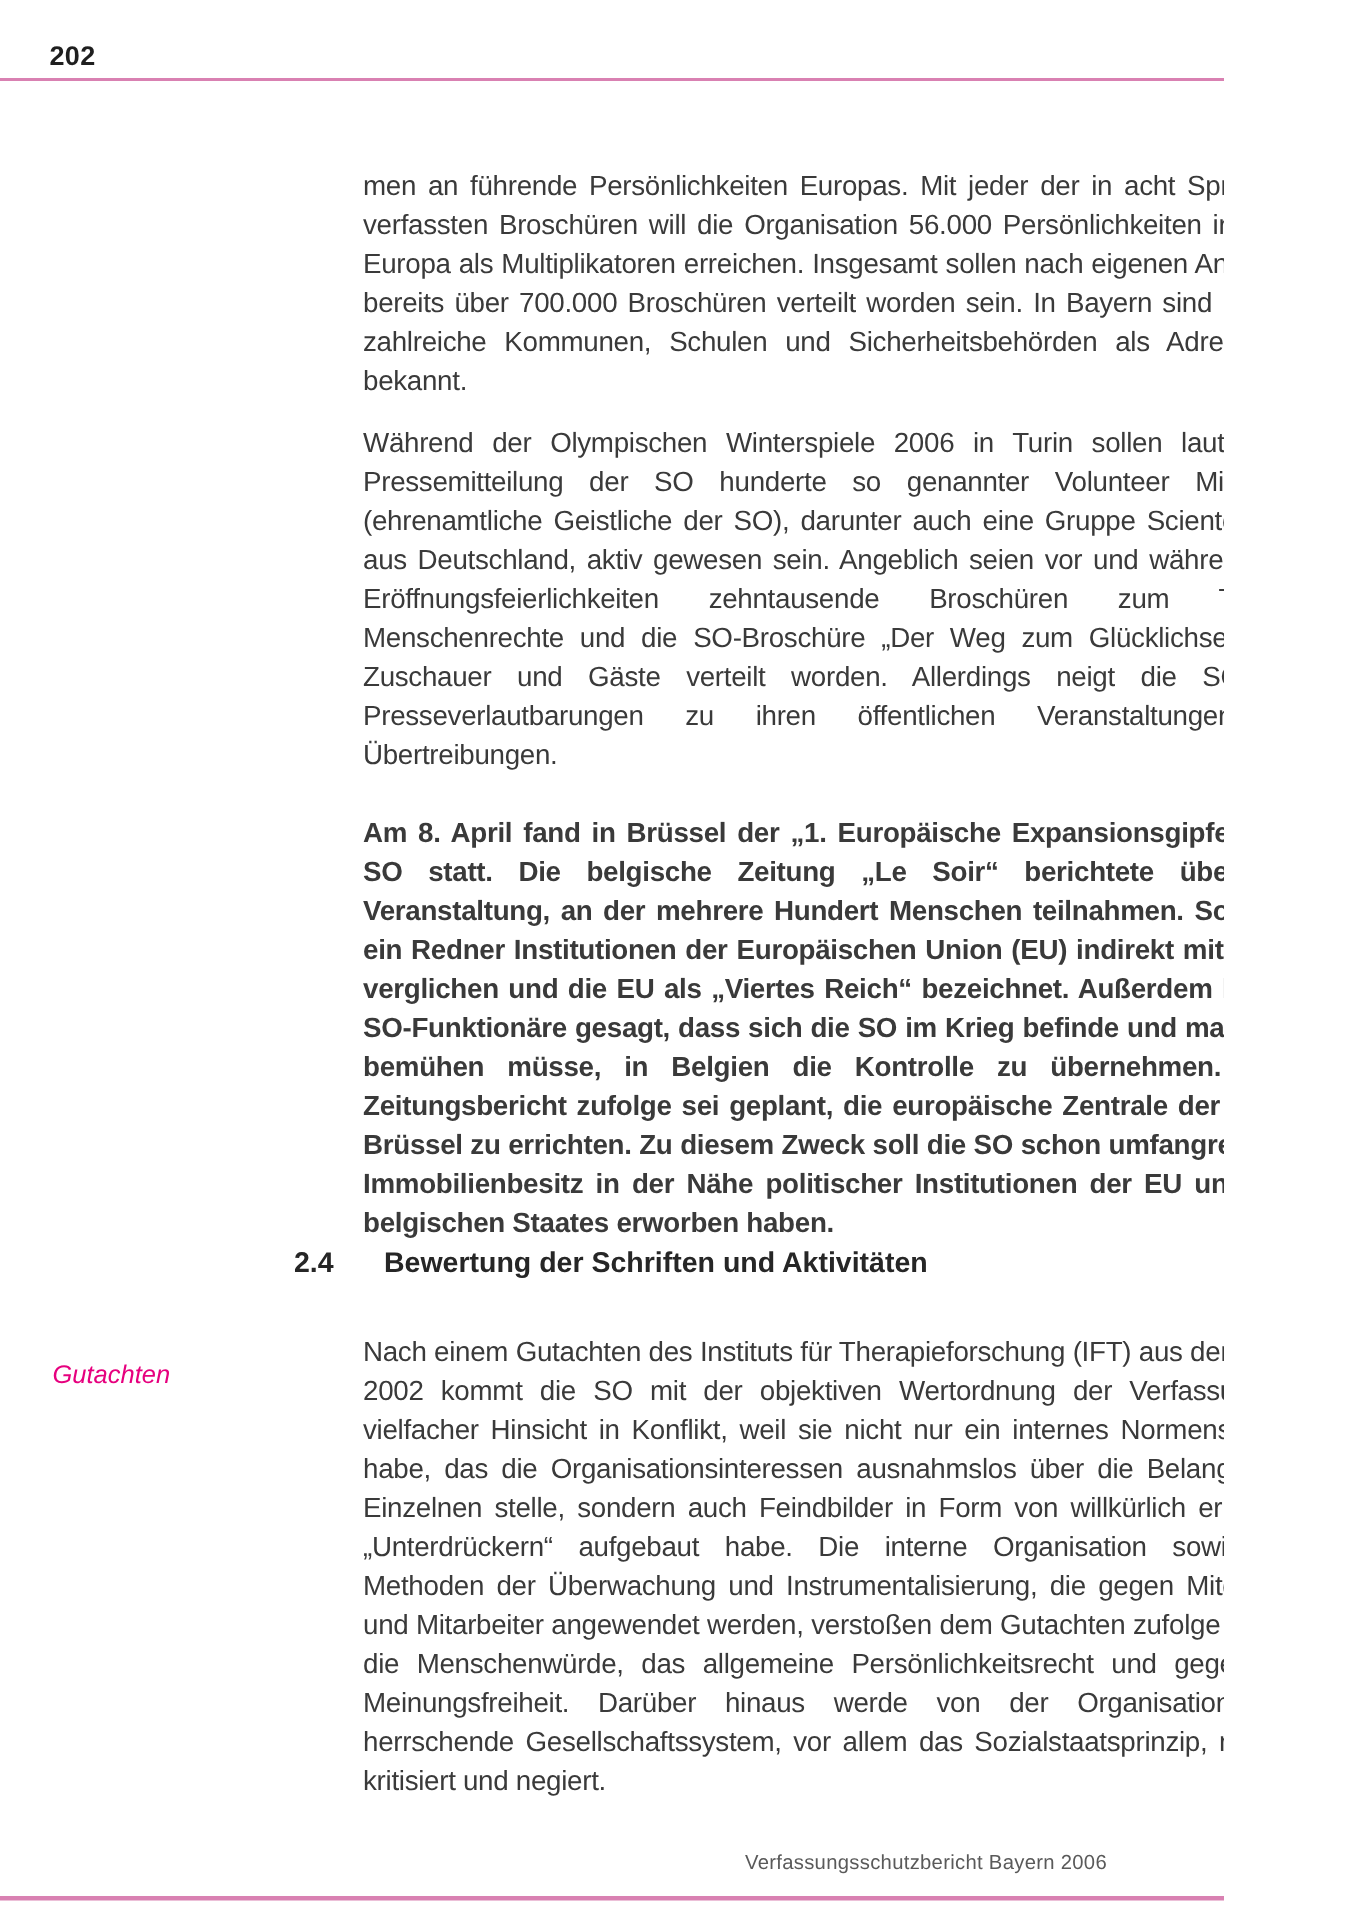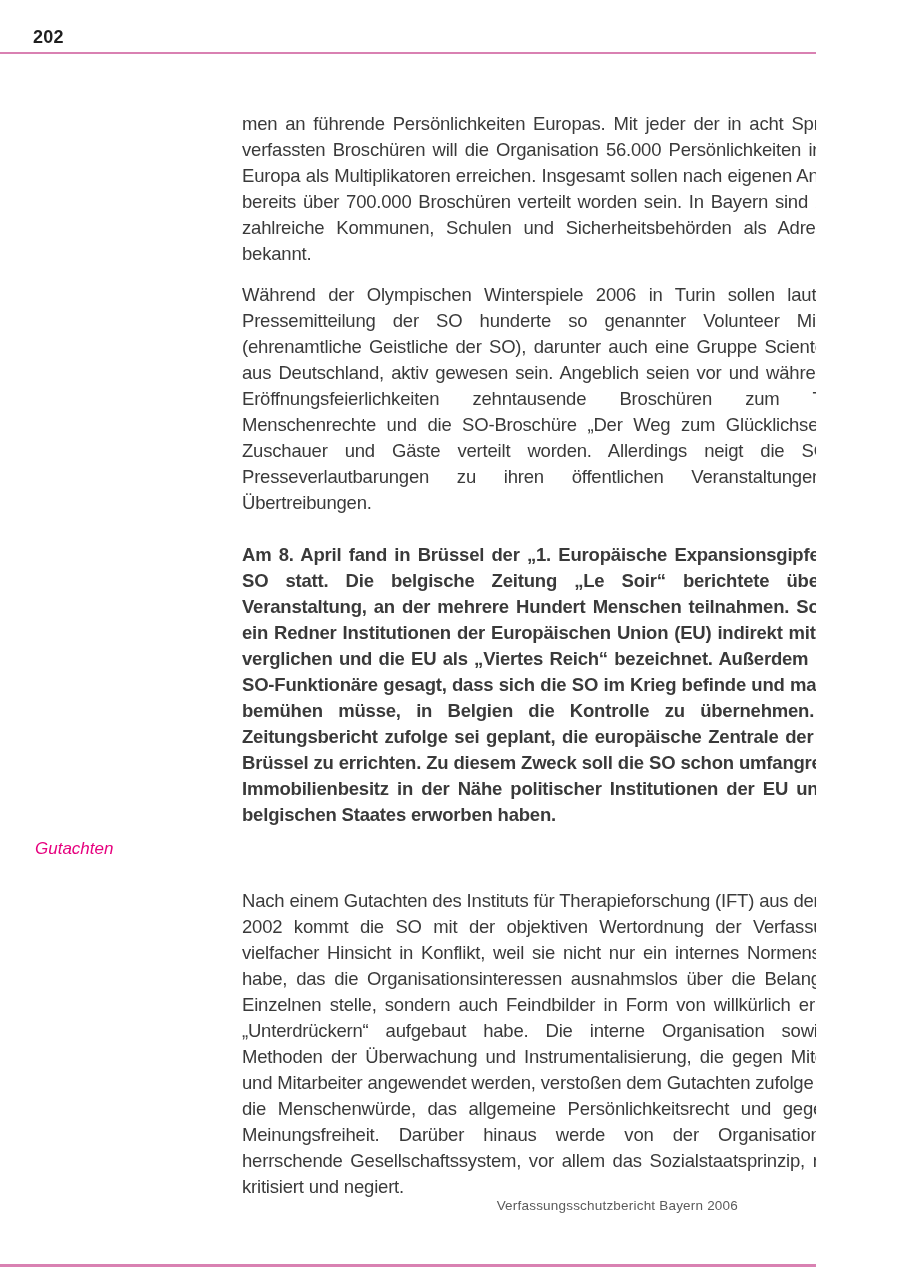--- a/index.html
+++ b/index.html
@@ -64,24 +64,24 @@
   .mnote {
     position: absolute;
     left: 35px;
     width: 155px;
     font-size: 17px;
     font-style: italic;
     line-height: 26px;
     color: #e6007e;
   }
   #mn1 { top: 511px; }
-  #mn2 { top: 836px; font-style: italic; }
+  #mn2 { top: 904px; font-style: italic; }
   .footer {
     position: absolute;
-    right: 78px; top: 1198px;
+    right: 78px; top: 1234px;
     font-size: 13.5px;
     color: #5a5a5a;
     letter-spacing: 0.2px;
   }
   .ftr-rule {
     position: absolute;
     left: 0; top: 1264px;
     width: 900px; height: 3px;
     background: #d981b2;
   }
@@ -98,20 +98,24 @@
 
 
   <div class="mnote" id="mn2">Gutachten</div>
 
   <p class="para" id="p1" lang="de">men an führende Persönlichkeiten Europas. Mit jeder der in acht Sprachen verfassten Broschüren will die Organisation 56.000 Persönlichkeiten in ganz Europa als Multiplikatoren erreichen. Insgesamt sollen nach eigenen Angaben bereits über 700.000 Broschüren verteilt worden sein. In Bayern sind bereits zahlreiche Kommunen, Schulen und Sicherheitsbehörden als Adressaten bekannt.</p>
 
   <p class="para" id="p2" lang="de">Während der Olympischen Winterspiele 2006 in Turin sollen laut einer Pressemitteilung der SO hunderte so genannter Volunteer Ministers (ehrenamtliche Geistliche der SO), darunter auch eine Gruppe Scientologen aus Deutschland, aktiv gewesen sein. Angeblich seien vor und während der Eröffnungsfeierlichkeiten zehntausende Broschüren zum Thema Menschenrechte und die SO-Broschüre „Der Weg zum Glücklichsein“ an Zuschauer und Gäste verteilt worden. Allerdings neigt die SO bei Presseverlautbarungen zu ihren öffentlichen Veranstaltungen zu Übertreibungen.</p>
 
   <p class="para" id="p3" lang="de">Am 8. April fand in Brüssel der „1. Europäische Expansionsgipfel“ der SO statt. Die belgische Zeitung „Le Soir“ berichtete über die Veranstaltung, an der mehrere Hundert Menschen teilnahmen. So habe ein Redner Institutionen der Europäischen Union (EU) indirekt mit Nazis verglichen und die EU als „Viertes Reich“ bezeichnet. Außerdem hätten SO-Funktionäre gesagt, dass sich die SO im Krieg befinde und man sich bemühen müsse, in Belgien die Kontrolle zu übernehmen. Dem Zeitungsbericht zufolge sei geplant, die europäische Zentrale der SO in Brüssel zu errichten. Zu diesem Zweck soll die SO schon umfangreichen Immobilienbesitz in der Nähe politischer Institutionen der EU und des belgischen Staates erworben haben.</p>
 
+  <div class="section">
+    <span class="sec-num">2.4</span>
+    <span class="sec-title">Bewertung der Schriften und Aktivitäten</span>
+  </div>
 
   <p class="para" id="p4" lang="de">Nach einem Gutachten des Instituts für Therapieforschung (IFT) aus dem Jahr 2002 kommt die SO mit der objektiven Wertordnung der Verfassung in vielfacher Hinsicht in Konflikt, weil sie nicht nur ein internes Normensystem habe, das die Organisationsinteressen ausnahmslos über die Belange des Einzelnen stelle, sondern auch Feindbilder in Form von willkürlich erklärten „Unterdrückern“ aufgebaut habe. Die interne Organisation sowie die Methoden der Überwachung und Instrumentalisierung, die gegen Mitglieder und Mitarbeiter angewendet werden, verstoßen dem Gutachten zufolge gegen die Menschenwürde, das allgemeine Persönlichkeitsrecht und gegen die Meinungsfreiheit. Darüber hinaus werde von der Organisation das herrschende Gesellschaftssystem, vor allem das Sozialstaatsprinzip, massiv kritisiert und negiert.</p>
 
   <div class="footer">Verfassungsschutzbericht Bayern 2006</div>
 
   <div class="ftr-rule"></div>
 
 </div>
 
 </body></html>

